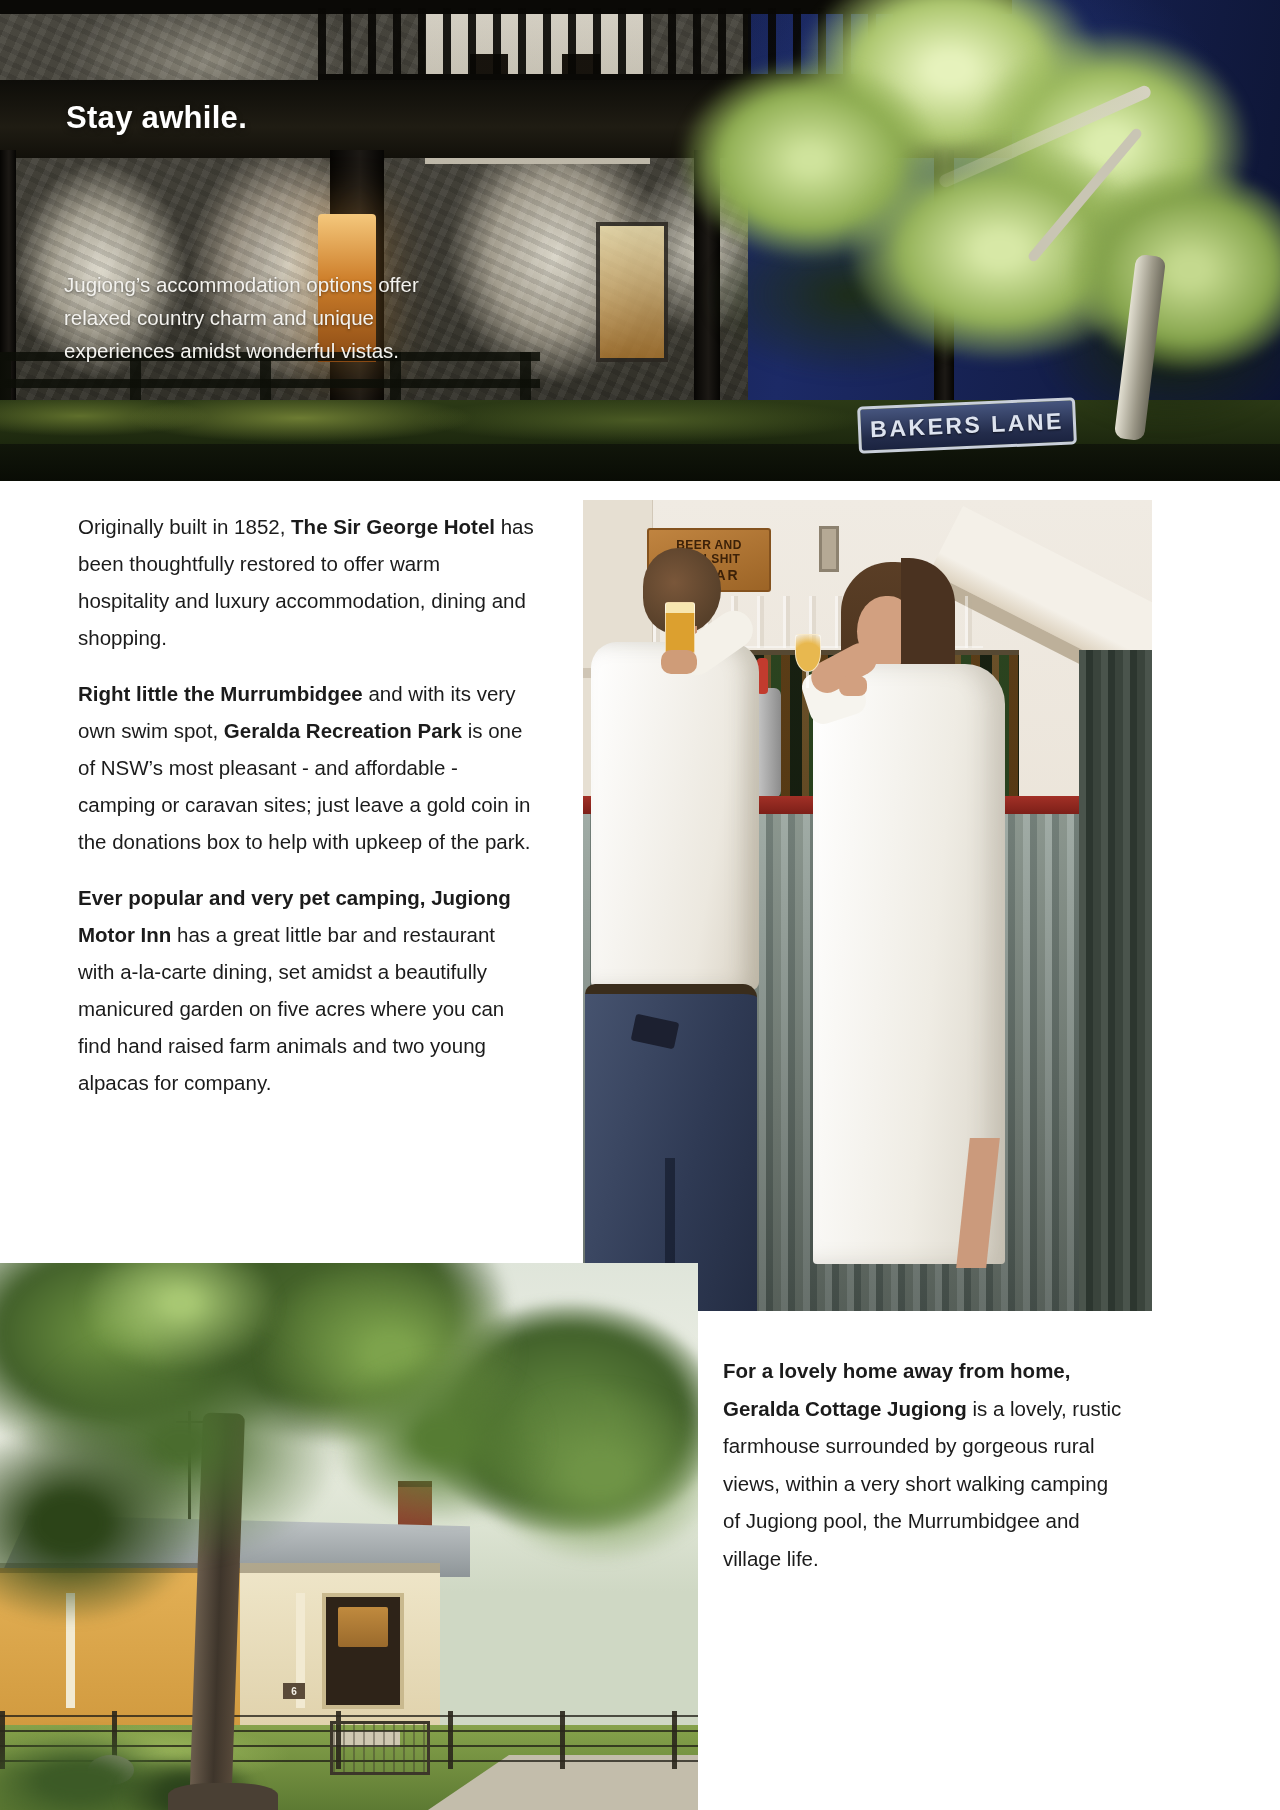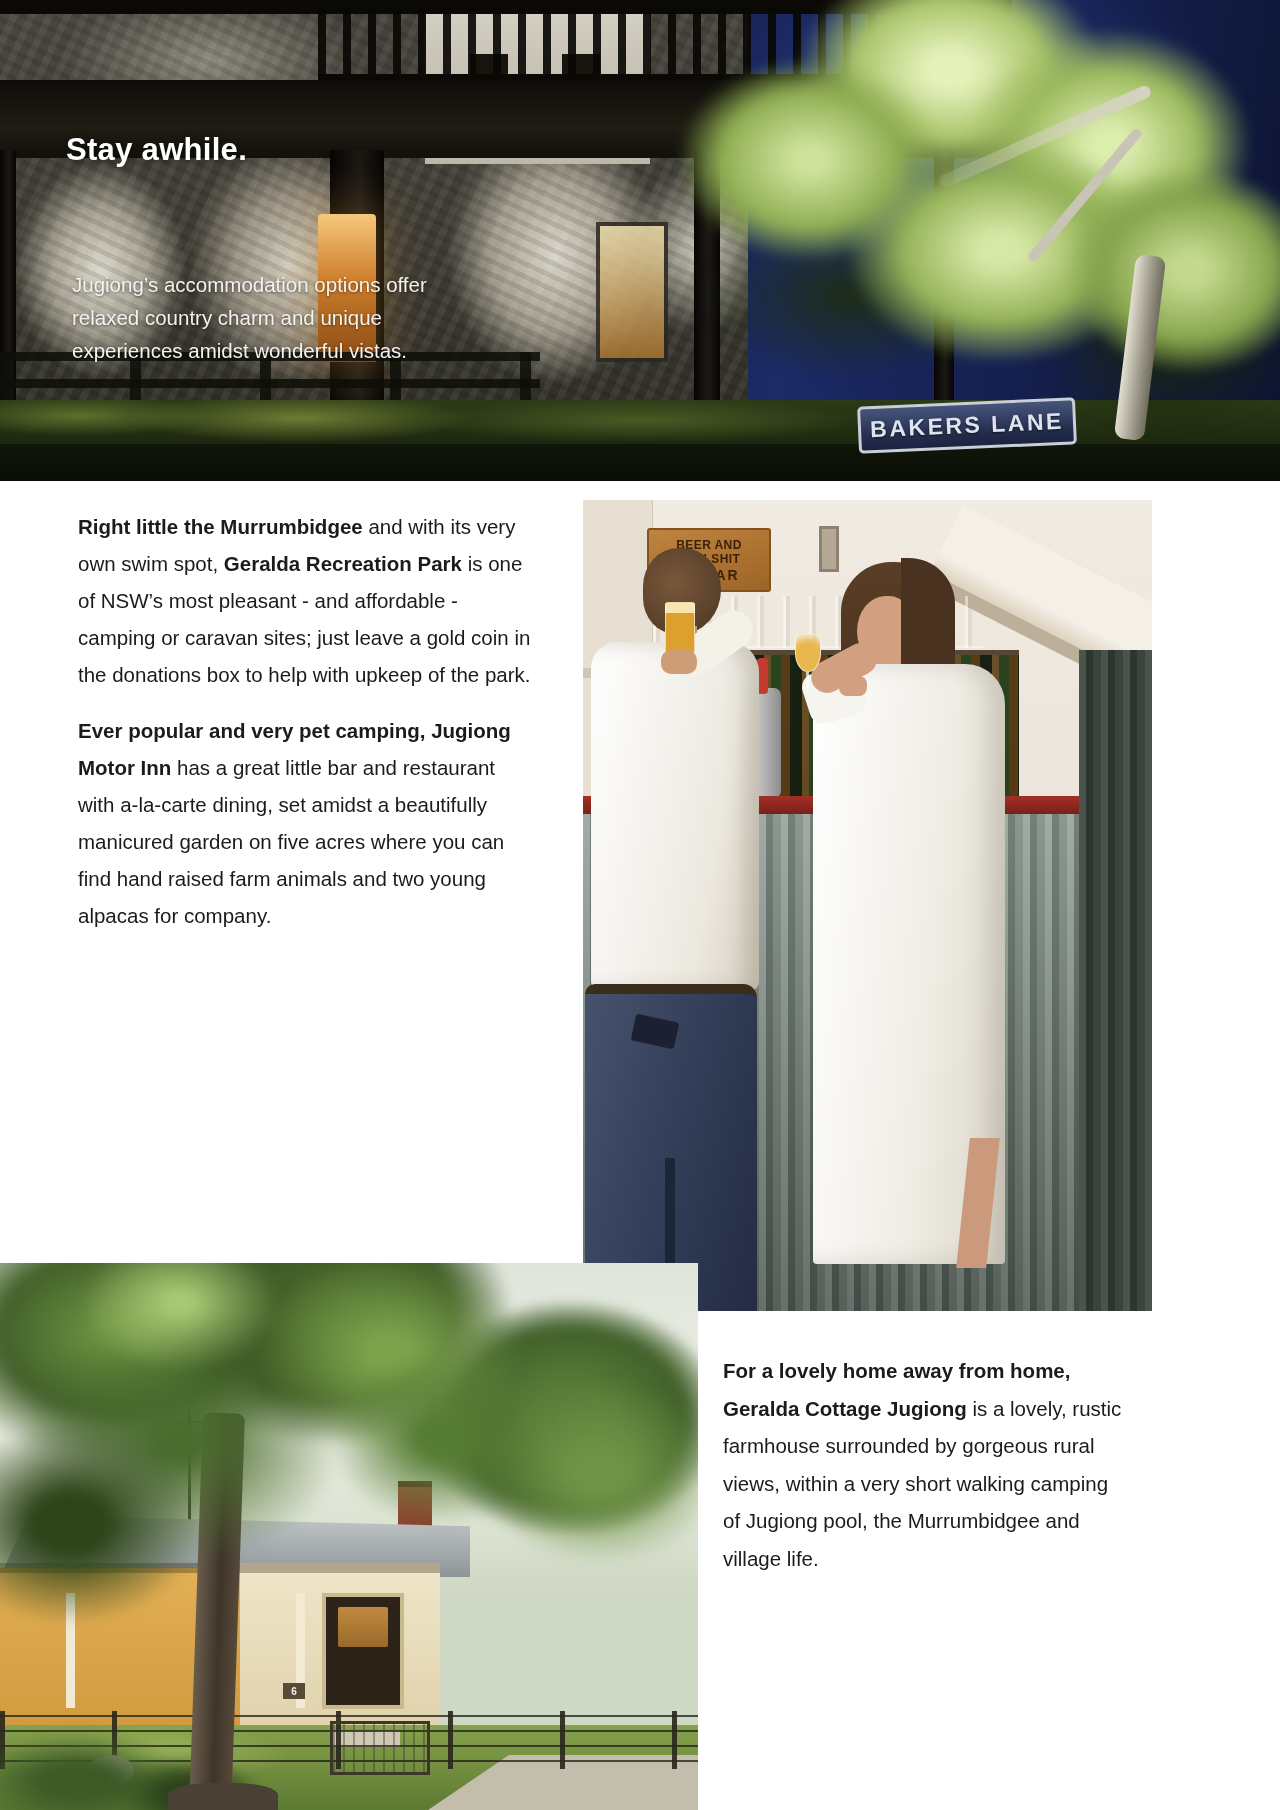--- a/index.html
+++ b/index.html
@@ -67,22 +67,22 @@
       background:linear-gradient(90deg, rgba(210,205,190,.15), #d6d2c2); transform:rotate(-24deg); }
   .hero-branch2 { position:absolute; left:1000px; top:190px; width:170px; height:10px; border-radius:6px;
       background:#c9c5b4; transform:rotate(-50deg); }
   .bakers-sign { position:absolute; left:858px; top:402px; width:218px; height:47px;
       background:linear-gradient(180deg,#46557e,#232c4b 70%,#1b2340);
       border:3px solid #c9cfda; border-radius:5px; transform:rotate(-2.5deg);
       display:flex; align-items:center; justify-content:center;
       color:#dde3ef; font-size:23px; font-weight:700; letter-spacing:2.5px;
       text-shadow:0 1px 2px rgba(0,0,0,.6); }
   .hero-title { position:absolute; left:66px; top:100px; color:#ffffff; font-size:31px; font-weight:800;
-      letter-spacing:.3px; text-shadow:0 2px 6px rgba(0,0,0,.45);margin-top:32px; }
-  .hero-tagline { position:absolute; left:72px; top:268px; width:395px; color:#f3f2ee;
+      letter-spacing:.3px; text-shadow:0 2px 6px rgba(0,0,0,.45); }
+  .hero-tagline { position:absolute; left:64px; top:268px; width:395px; color:#f3f2ee;
       font-size:20.5px; line-height:33px; text-shadow:0 1px 3px rgba(0,0,0,.5); }
 
   
   .col-left { position:absolute; left:78px; top:508px; width:458px; font-size:20.5px; line-height:37px; }
   .col-left p { margin:0 0 19px 0; }
   strong { font-weight:700; }
   .col-right { position:absolute; left:723px; top:1352px; width:405px; font-size:20.5px; line-height:37.5px; }
 
   
   .bar-photo { position:absolute; left:583px; top:500px; width:569px; height:811px; overflow:hidden;
@@ -252,20 +252,21 @@
     <div class="hero-trunk"></div>
     <div class="hero-hedge"></div>
     <div class="bakers-sign">
       <span>BAKERS LANE</span>
     </div>
     <h1 class="hero-title">Stay awhile.</h1>
     <p class="hero-tagline">Jugiong’s accommodation options offer relaxed country charm and unique experiences amidst wonderful vistas.</p>
   </section>
 
   <section class="col-left">
+    <p><span>Originally built in 1852, </span><strong>The Sir George Hotel</strong><span> has been thoughtfully restored to offer warm hospitality and luxury accommodation, dining and shopping.</span></p>
     <p><strong>Right little the Murrumbidgee</strong><span> and with its very own swim spot, </span><strong>Geralda Recreation Park</strong><span> is one of NSW’s most pleasant - and affordable - camping or caravan sites; just leave a gold coin in the donations box to help with upkeep of the park.</span></p>
     <p><strong>Ever popular and very pet camping, Jugiong Motor Inn</strong><span> has a great little bar and restaurant with a-la-carte dining, set amidst a beautifully manicured garden on five acres where you can find hand raised farm animals and two young alpacas for company.</span></p>
   </section>
 
   <figure class="bar-photo">
     <div class="bp-corner"></div>
     <div class="bp-ledge"></div>
     <div class="bp-stairs"></div>
     <div class="bp-frame"></div>
     <div class="bp-sign">

